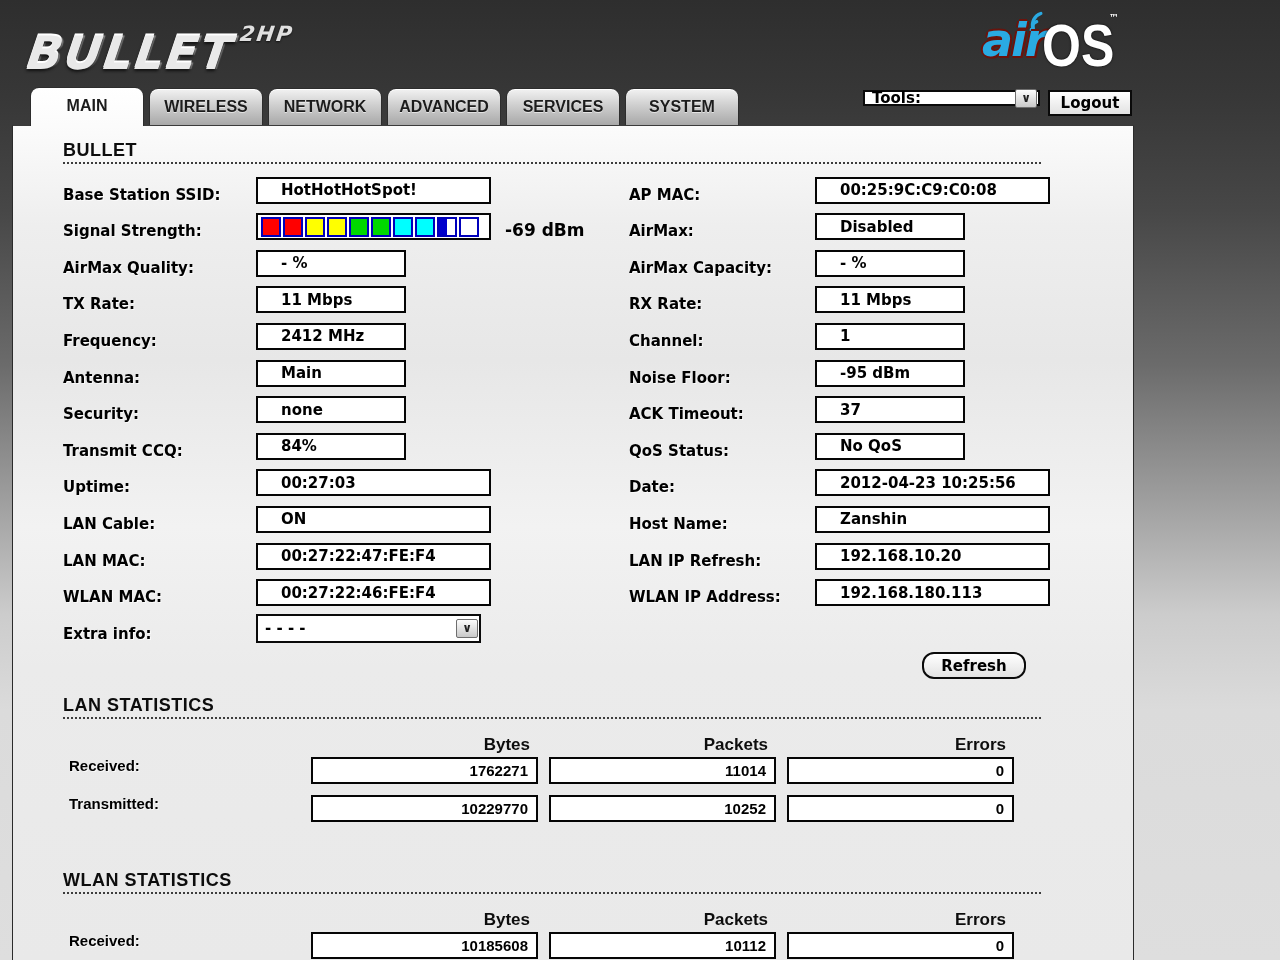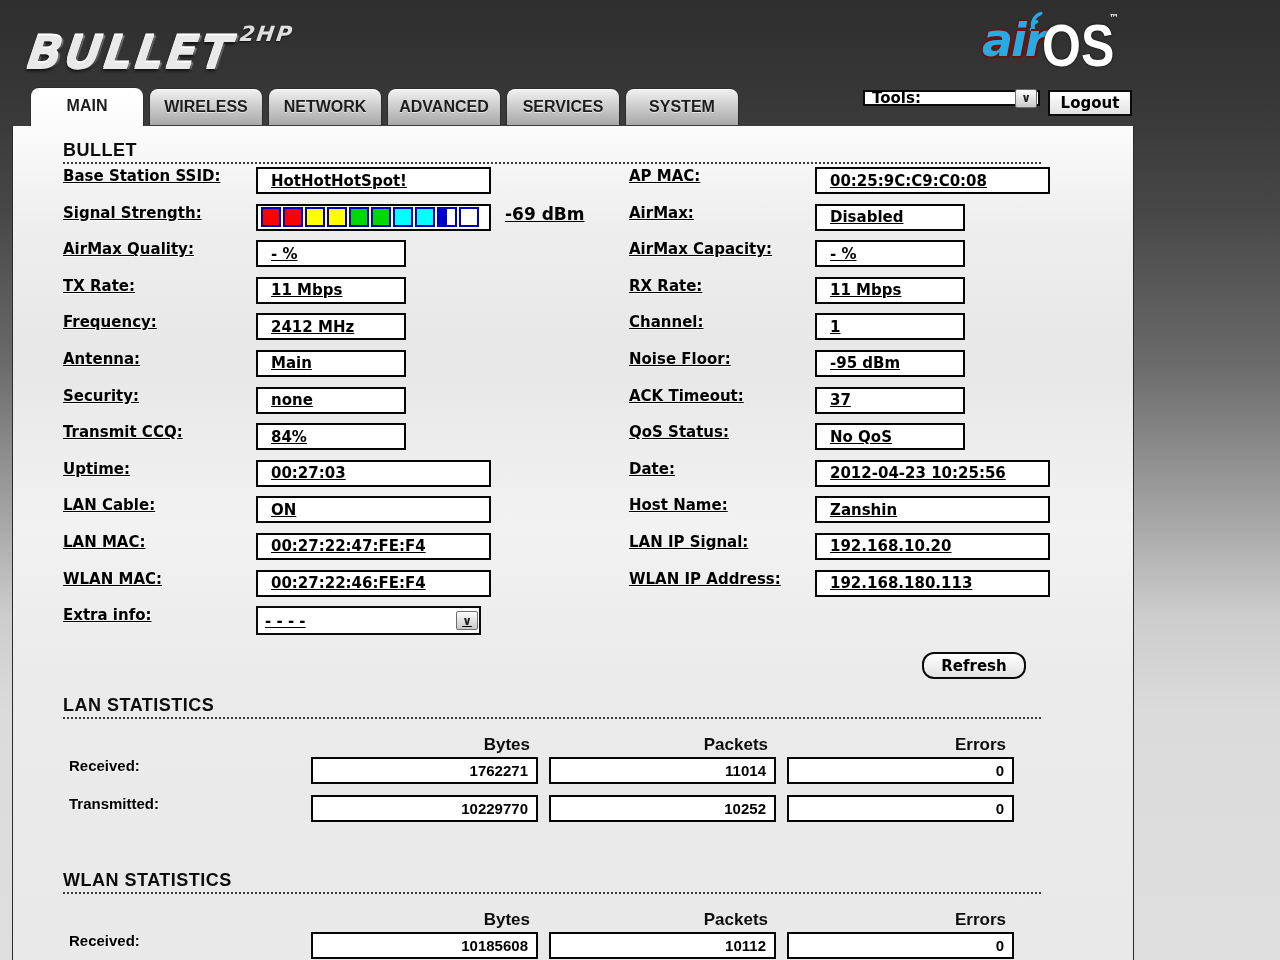--- a/index.html
+++ b/index.html
@@ -50,26 +50,26 @@
   .dotted { border-bottom:2px dotted #3c3c3c; margin:1px 92px 0 50px; }
   .section { position:absolute; left:0; right:0; }
   .sec-status { top:13px; }
   .sec-lan { top:568px; }
   .sec-wlan { top:743px; }
   
   .form { position:relative; margin-top:3px; height:520px; }
   .fcol { position:absolute; top:0; }
   .col-left { left:50px; width:540px; }
   .col-right { left:592px; width:440px;margin-left:24px; }
-  .frow { display:flex; align-items:flex-start; height:36.6px;text-decoration:underline; }
+  .frow { display:flex; align-items:flex-end; height:36.6px; }
   .lbl { font-weight:bold; font-size:15px; color:#000; text-shadow:1px 1px 0 rgba(255,255,255,.7); }
   .col-left .lbl { width:193px; }
   .col-right .lbl { width:186px; }
   .vbox { height:27px; border:2px solid #050505; background:#fff; display:flex; align-items:center;
-         padding-left:13px; font-weight:bold; font-size:15px; color:#000; }
+         padding-left:23px; font-weight:bold; font-size:15px; color:#000; }
   .vbox.wide { width:235px; }
   .vbox.narrow { width:150px; }
   .sigbox { width:235px; height:27px; border:2px solid #050505; background:#fff; display:flex;
          align-items:center; gap:2px; padding-left:3px; }
   .sq { width:20px; height:20px; border-style:solid; border-width:2px; }
   .readout { margin-left:14px; font-size:17px; font-weight:bold; color:#000; }
   .refresh-btn { width:104px; height:27px; left:909px; top:485px;border-radius:12px; }
   
   .stats { font-family:"Liberation Sans", sans-serif; }
   .shead { display:flex; padding-left:56px; margin-top:16px; }
@@ -231,21 +231,21 @@
           </div>
           <div class="frow">
             <span class="lbl">Date:</span>
             <span class="vbox wide">2012-04-23 10:25:56</span>
           </div>
           <div class="frow">
             <span class="lbl">Host Name:</span>
             <span class="vbox wide">Zanshin</span>
           </div>
           <div class="frow">
-            <span class="lbl">LAN IP Signal:</span>
+            <span class="lbl">LAN IP Refresh:</span>
             <span class="vbox wide">192.168.10.20</span>
           </div>
           <div class="frow">
             <span class="lbl">WLAN IP Address:</span>
             <span class="vbox wide">192.168.180.113</span>
           </div>
         </div>
 
         <div class="btn refresh-btn">Refresh</div>
       </div>

